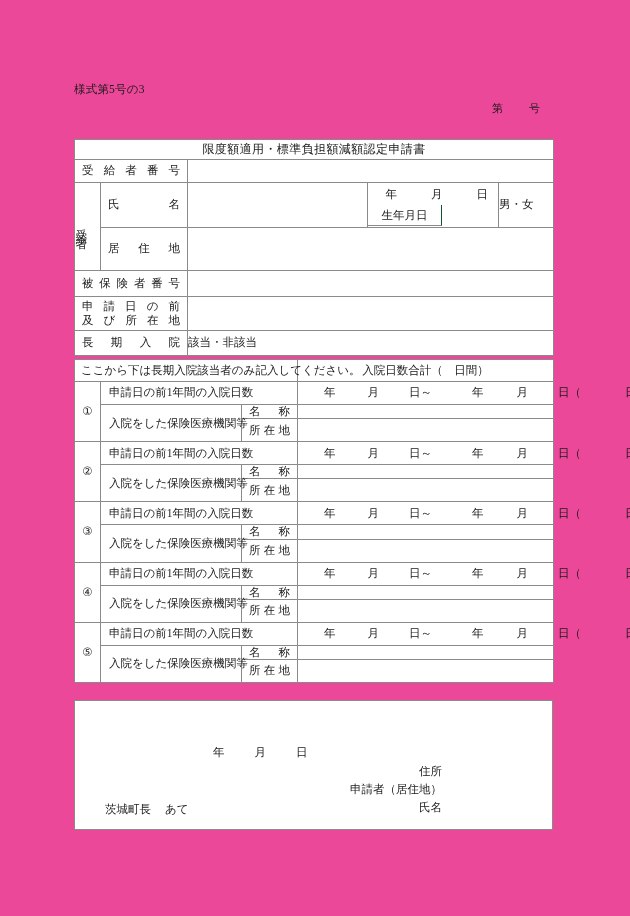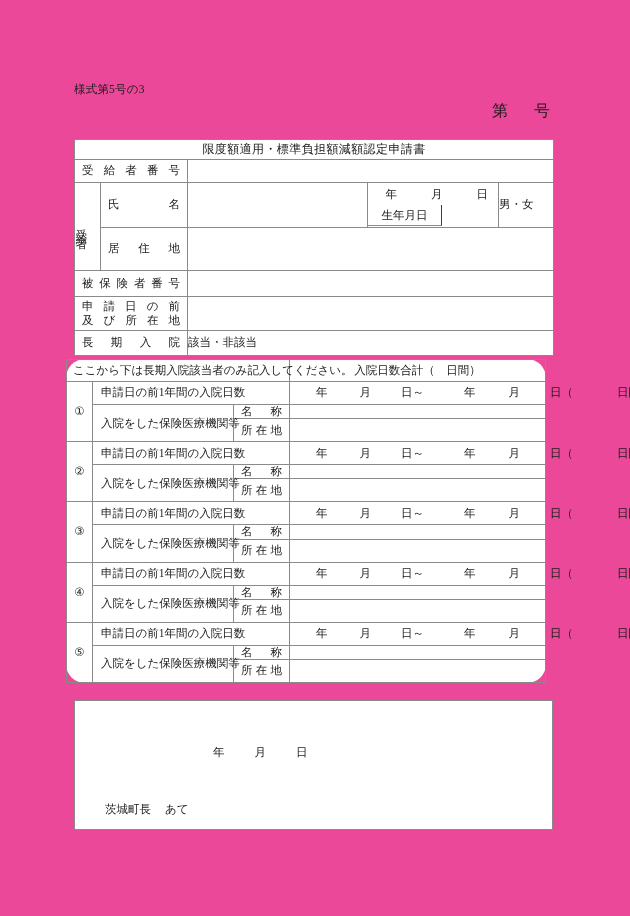--- a/index.html
+++ b/index.html
@@ -29,21 +29,21 @@
     left: 74px;
     top: 82px;
     font-size: 11.5px;
     letter-spacing: 0.2px;
     white-space: nowrap;
   }
   .doc-number {
     position: absolute;
     left: 492px;
     top: 101px;
-    font-size: 16px;
+    font-size: 11px;
     white-space: nowrap;
   }
   .doc-number .gap { display: inline-block; width: 26px; }
 
   
   .tbl {
     position: absolute;
     border-collapse: collapse;
     table-layout: fixed;
     font-size: 11.5px;
@@ -131,24 +131,23 @@
     line-height: 22px;
     font-size: 11.5px;
     text-align: right;
     padding-right: 10px;
     white-space: nowrap;
   }
   .birth-fields .g { display: inline-block; width: 34px; }
 
   
   #table2 {
-    left: 66px;
+    left: 74px;
     top: 359px;
     width: 479px;
-    border-radius: 19px;
   }
   #table2 td { font-size: 11.5px; }
   .t2-note {
     padding: 0 6px;
     font-size: 11.5px;
     white-space: nowrap;
   }
   .t2-total {
     text-align: center;
     font-size: 11.5px;
@@ -457,18 +456,23 @@
       </td>
       <td></td>
     </tr>
   </tbody>
     </table>
 
   <div id="table3">
     <div class="decl-date">
       <span>年</span><span class="g"></span><span>月</span><span class="g"></span><span>日</span>
     </div>
+    <div class="decl-applicant">
+      <div><span>住所</span></div>
+      <div>申請者（居住地）</div>
+      <div><span>氏名</span></div>
+    </div>
     <div class="decl-addressee">
       <span>茨城町長</span><span class="g"></span><span>あて</span>
     </div>
   </div>
 
 </div>
 
 </body></html>

